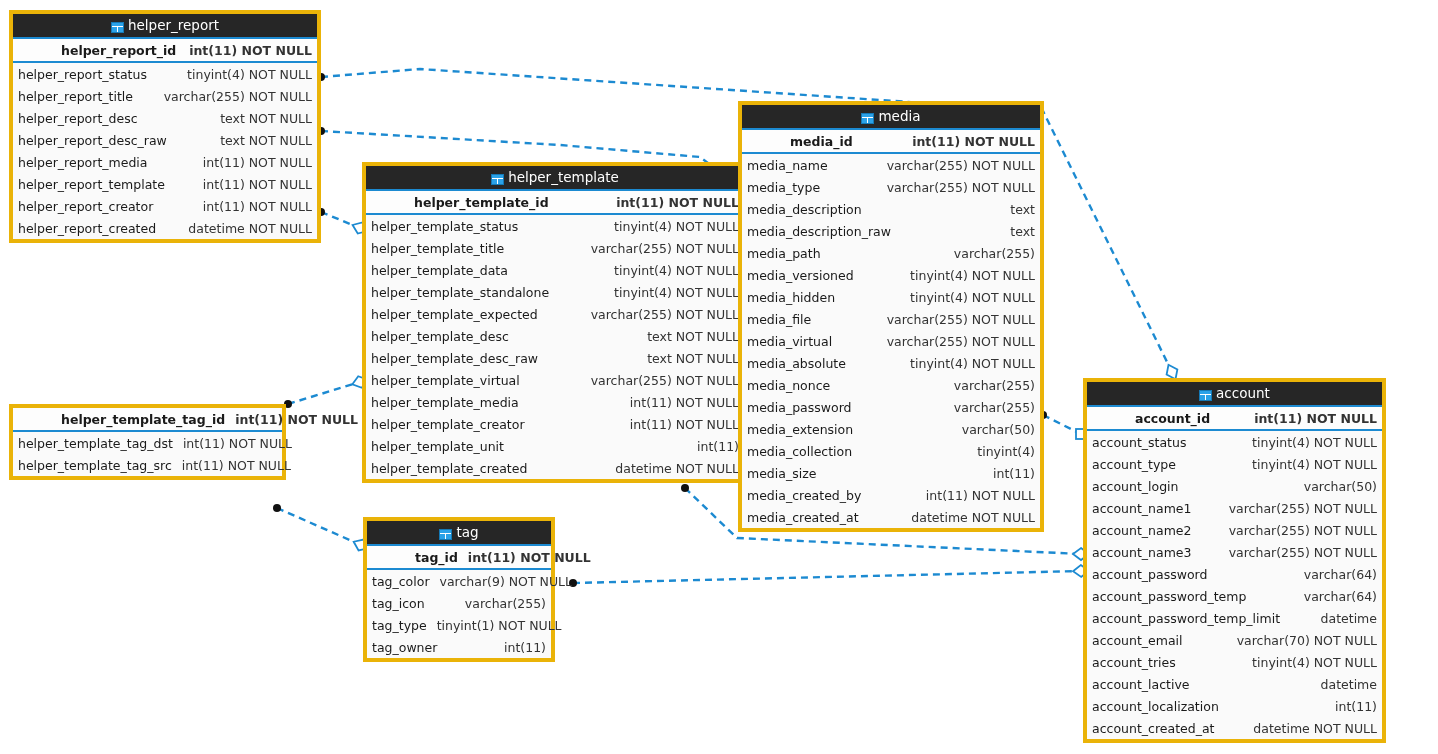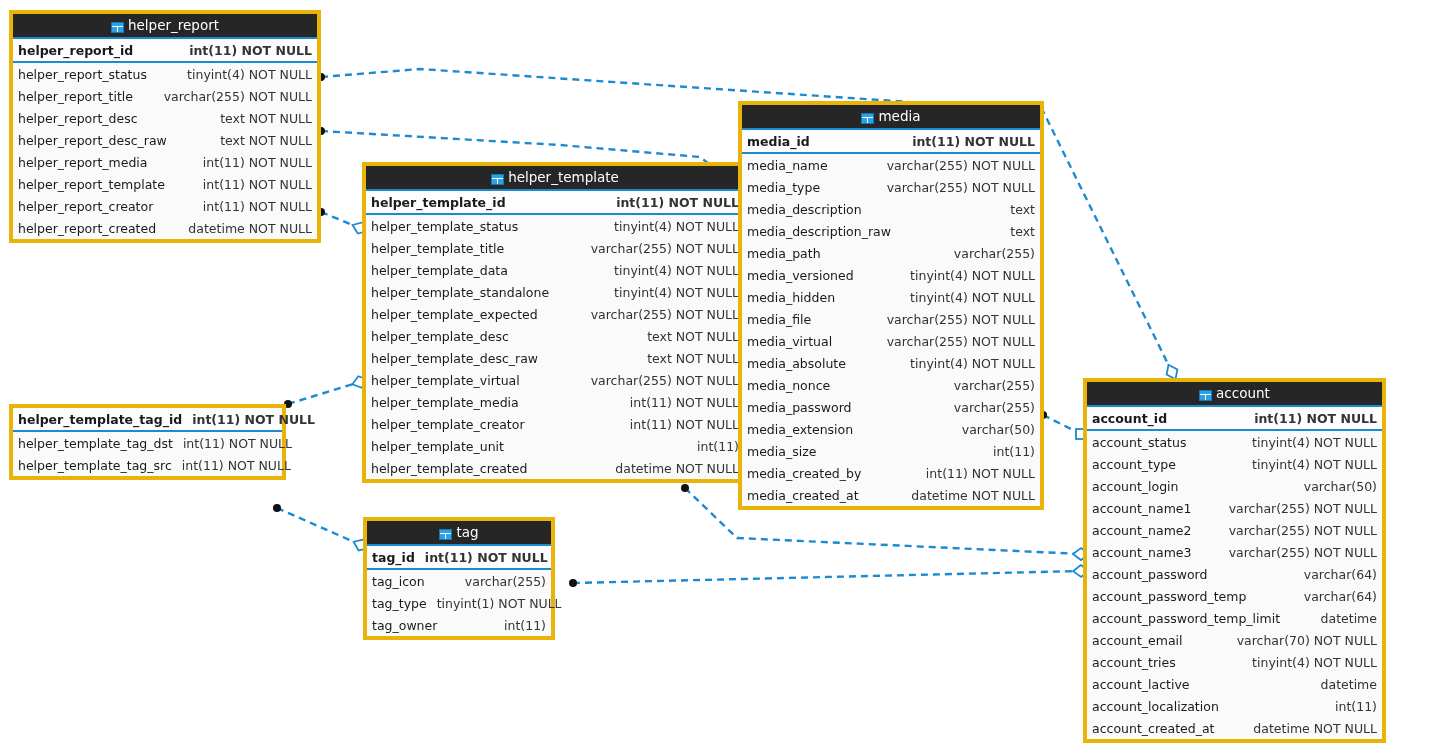--- a/index.html
+++ b/index.html
@@ -46,20 +46,21 @@
     border-bottom: 2px solid #1c8ad1;
   }
   .tbl-hdr .ico {
     display: inline-block;
     vertical-align: -2px;
     margin-right: 4px;
   }
   .pk-row {
     border-bottom: 2px solid #1c8ad1;
     background: #fdfdfd;
+    padding-left: 43px;
   }
   .row {
     display: flex;
     justify-content: space-between;
     align-items: center;
     height: 22px;
     padding: 0 5px;
     font-size: 12.5px;
     color: #1a1a1a;
     white-space: nowrap;
@@ -315,20 +316,24 @@
         </div>
         <div class="row">
           <span class="col">media_password</span>
           <span class="typ">varchar(255)</span>
         </div>
         <div class="row">
           <span class="col">media_extension</span>
           <span class="typ">varchar(50)</span>
         </div>
         <div class="row">
+          <span class="col">media_collection</span>
+          <span class="typ">tinyint(4)</span>
+        </div>
+        <div class="row">
           <span class="col">media_size</span>
           <span class="typ">int(11)</span>
         </div>
         <div class="row">
           <span class="col">media_created_by</span>
           <span class="typ">int(11) NOT NULL</span>
         </div>
         <div class="row">
           <span class="col">media_created_at</span>
           <span class="typ">datetime NOT NULL</span>
@@ -422,20 +427,24 @@
     </div>
     <div class="tbl" style="left: 363px; top: 517px; width: 192px;">
       <div class="tbl-hdr"><span class="ico"><span class="grid-ico"></span></span><span>tag</span></div>
       <div class="pk-row">
         <div class="row">
           <span class="col">tag_id</span>
           <span class="typ">int(11) NOT NULL</span>
         </div>
       </div>
       <div class="body-rows">
+        <div class="row">
+          <span class="col">tag_color</span>
+          <span class="typ">varchar(9) NOT NULL</span>
+        </div>
         <div class="row">
           <span class="col">tag_icon</span>
           <span class="typ">varchar(255)</span>
         </div>
         <div class="row">
           <span class="col">tag_type</span>
           <span class="typ">tinyint(1) NOT NULL</span>
         </div>
         <div class="row">
           <span class="col">tag_owner</span>

